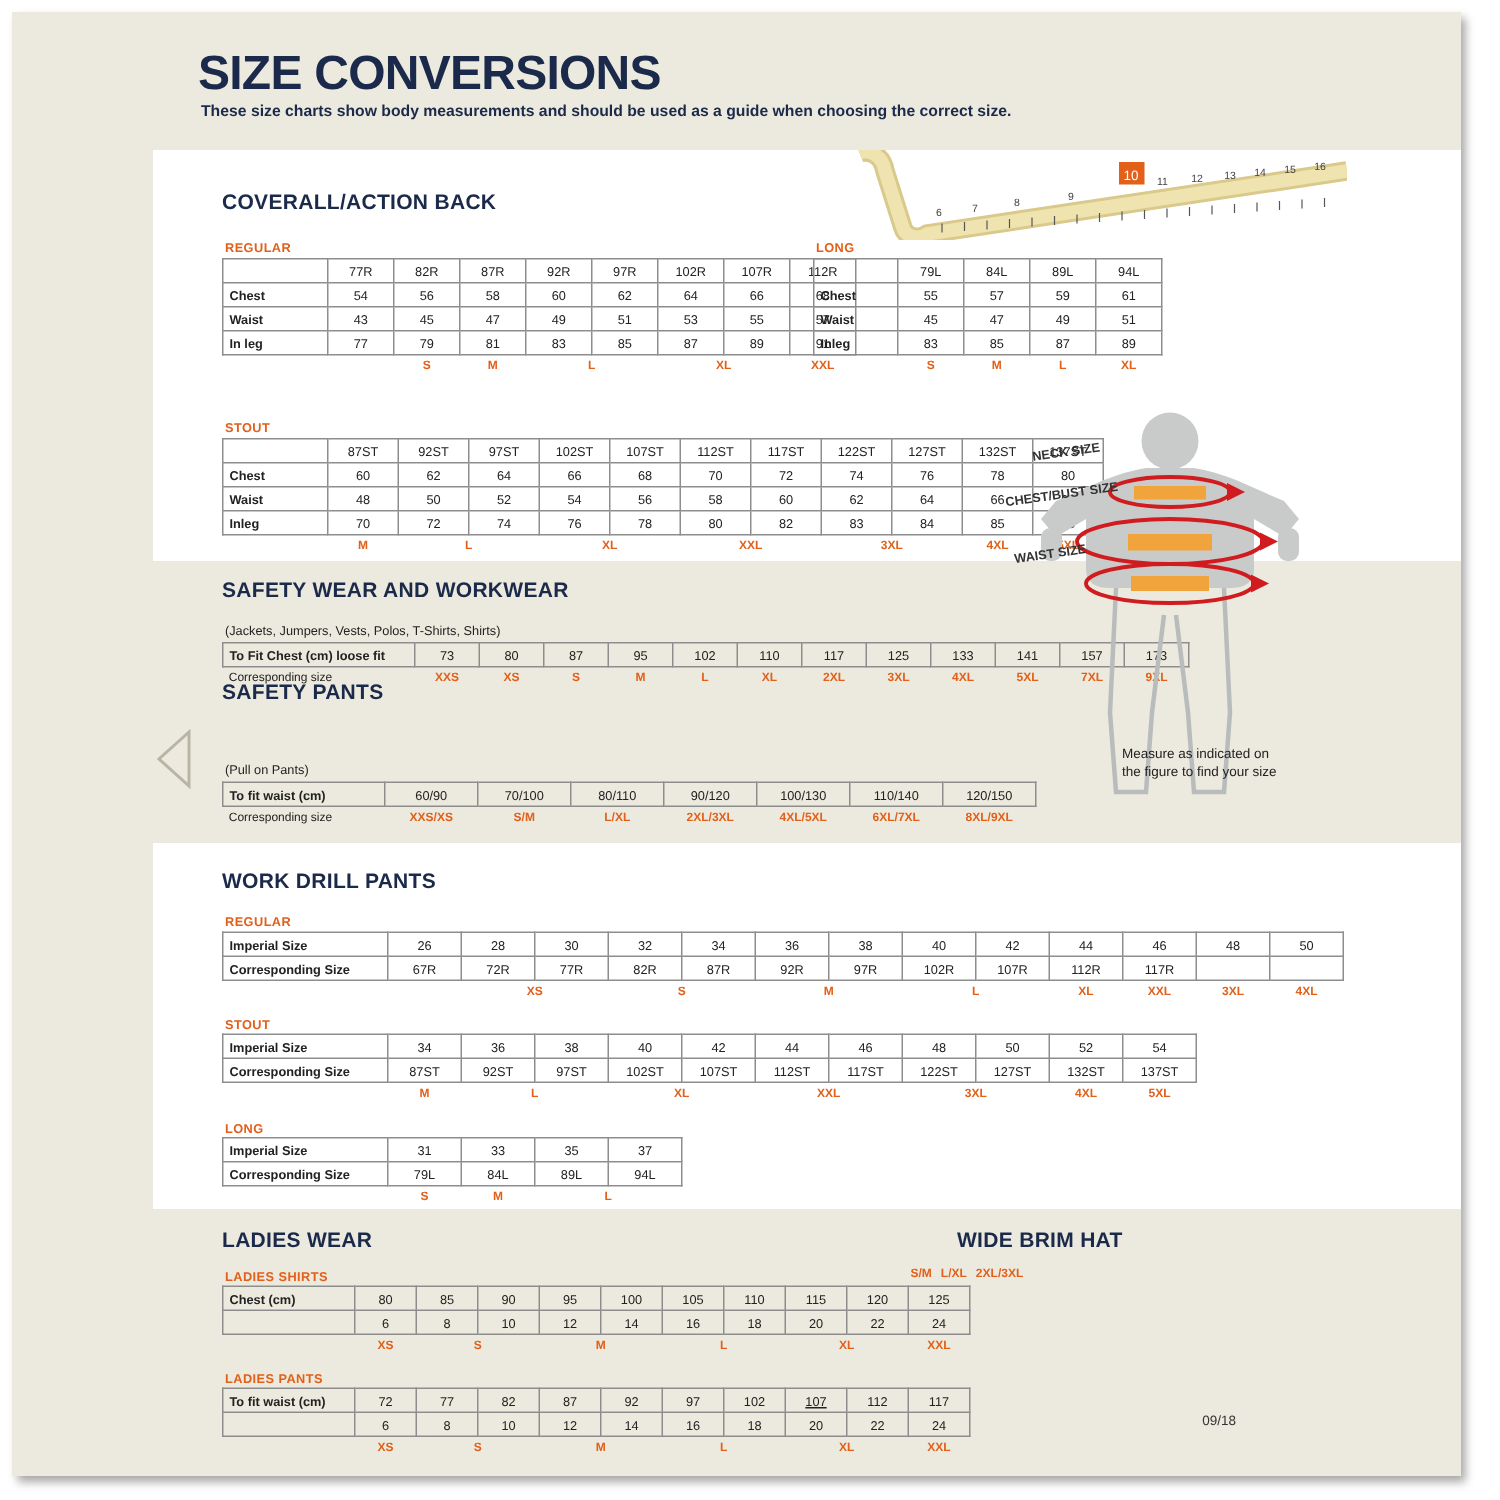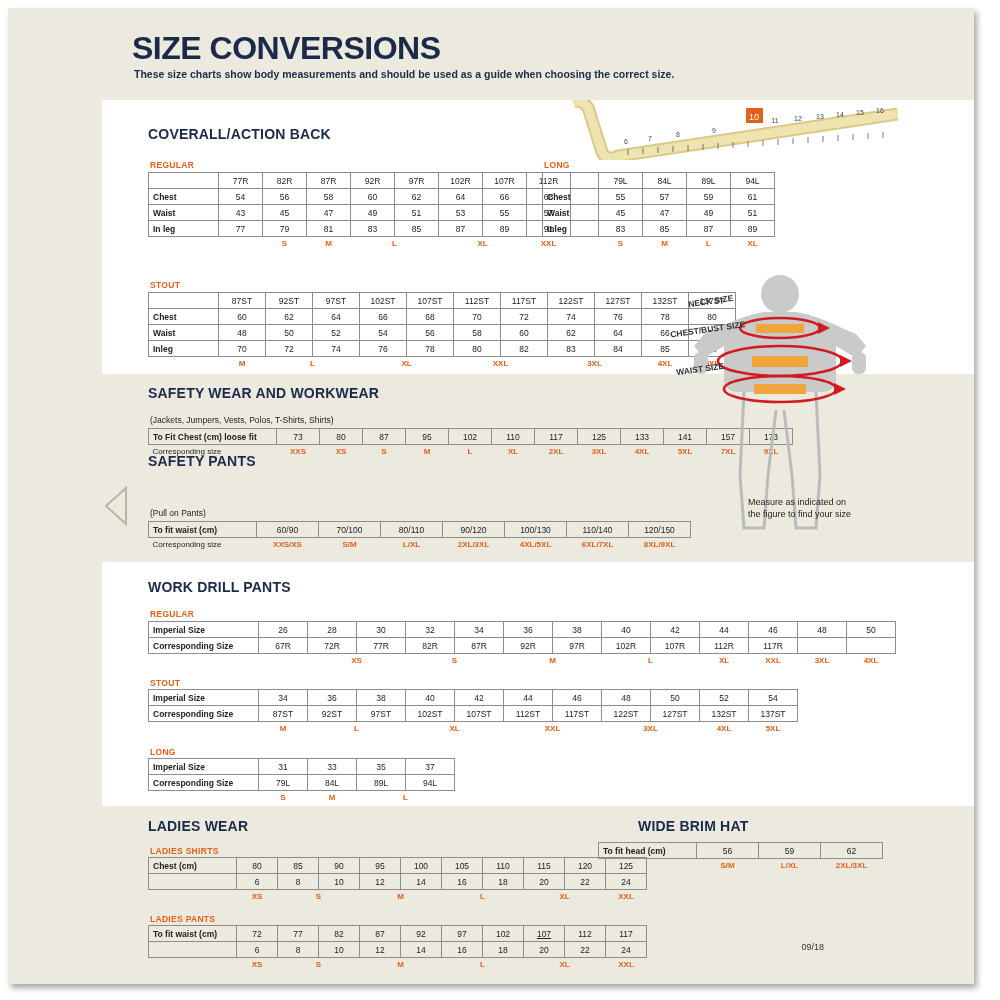--- a/index.html
+++ b/index.html
@@ -532,26 +532,20 @@
               <td colspan="2">L</td>
               <td colspan="2">XL</td>
               <td colspan="1">XXL</td>
             </tr>
           </tbody>
         </table>
 
       <div class="sect" style="left:590px;top:810px;margin-left:40px;">WIDE BRIM HAT</div>
       <table class="grid" id="t-hat" style="left:590px;top:834px;">
           <tbody>
-            <tr>
-              <td class="lbl" style="width: 90px;">To fit head (cm)</td>
-              <td style="width: 55px;">56</td>
-              <td style="width: 55px;">59</td>
-              <td style="width: 55px;">62</td>
-            </tr>
             <tr class="szrow">
               <td></td>
               <td>S/M</td>
               <td>L/XL</td>
               <td>2XL/3XL</td>
             </tr>
           </tbody>
         </table>
 
       <svg class="figwrap" viewBox="0 0 230 290">

